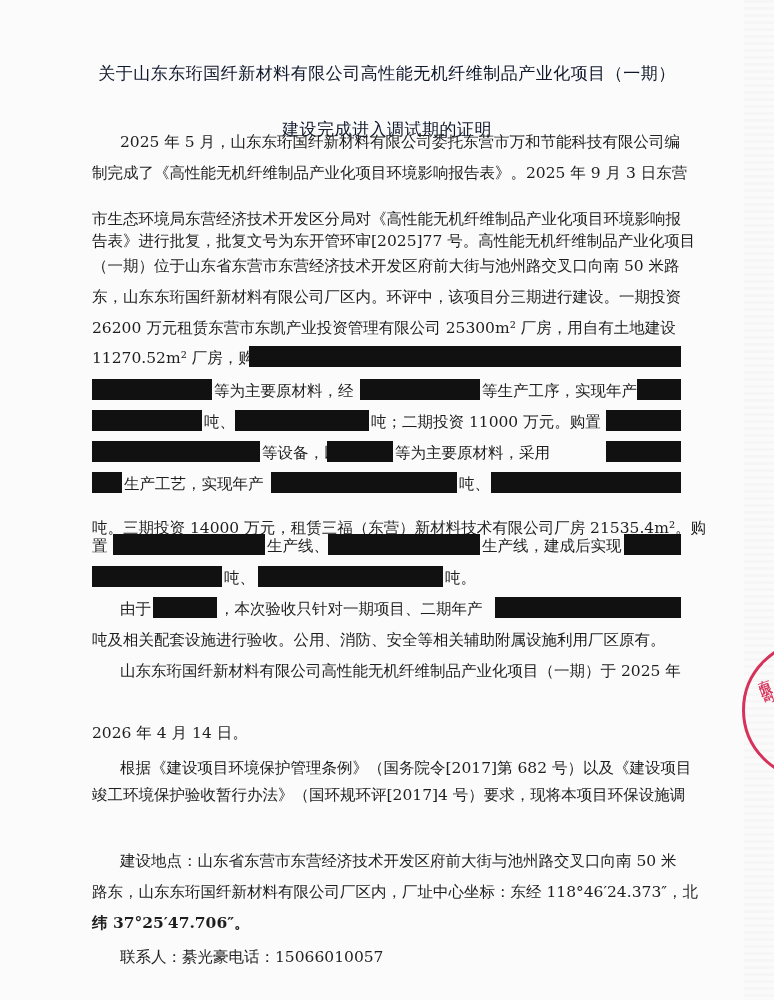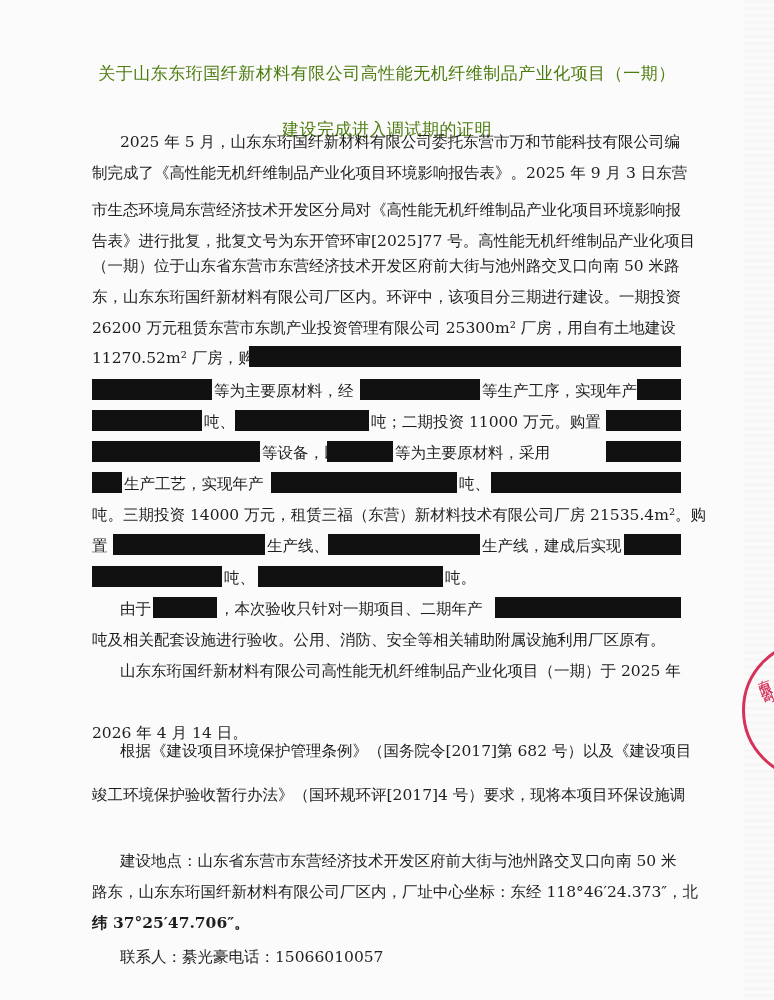--- a/index.html
+++ b/index.html
@@ -11,21 +11,21 @@
     position:relative;
   }
   .page { position:absolute; left:0; top:0; width:774px; height:1000px; }
   .edge-noise {
     position:absolute; right:0; top:0; width:30px; height:1000px;
     background:repeating-linear-gradient(180deg,#f3f3f3 0 3px,#fafafa 3px 7px);
     opacity:0.6;
   }
   .title {
     position:absolute; left:0; width:774px; text-align:center;
-    font-size:17px; letter-spacing:0.5px; color:#4d7c0f;
+    font-size:17px; letter-spacing:0.5px; color:#0f172a;
   }
   .t1 { top:62px; }
   .t2 { top:118px; }
   .line {
     position:absolute; left:92px; width:590px; font-size:15.5px;
     white-space:nowrap; line-height:22px; color:#1e1e1e;
   }
   .line.indent { left:120px; }
   .abs-redact { position:absolute; background:#111; height:21px; }
   .seal {
@@ -42,21 +42,21 @@
 <body>
 
 <div class="page">
   <div class="edge-noise"></div>
 
   <div class="title t1">关于山东东珩国纤新材料有限公司高性能无机纤维制品产业化项目（一期）</div>
   <div class="title t2">建设完成进入调试期的证明</div>
 
   <div class="line indent" style="top:131px;">2025 年 5 月，山东东珩国纤新材料有限公司委托东营市万和节能科技有限公司编</div>
   <div class="line" style="top:162px;">制完成了《高性能无机纤维制品产业化项目环境影响报告表》。2025 年 9 月 3 日东营</div>
-  <div class="line" style="top:199px;">市生态环境局东营经济技术开发区分局对《高性能无机纤维制品产业化项目环境影响报</div>
+  <div class="line" style="top:208px;">市生态环境局东营经济技术开发区分局对《高性能无机纤维制品产业化项目环境影响报</div>
   <div class="line" style="top:230px;">告表》进行批复，批复文号为东开管环审[2025]77 号。高性能无机纤维制品产业化项目</div>
   <div class="line" style="top:255px;">（一期）位于山东省东营市东营经济技术开发区府前大街与池州路交叉口向南 50 米路</div>
   <div class="line" style="top:286px;">东，山东东珩国纤新材料有限公司厂区内。环评中，该项目分三期进行建设。一期投资</div>
   <div class="line" style="top:317px;">26200 万元租赁东营市东凯产业投资管理有限公司 25300m² 厂房，用自有土地建设</div>
 
   <div class="line" style="top:347px;">
     <span>11270.52m² 厂房，购置</span>
   </div>
   <div class="abs-redact" style="left:249px; top:346px; width:432px;"></div>
 
@@ -77,21 +77,21 @@
   <div class="abs-redact" style="left:327px; top:441px; width:66px;"></div>
   <div class="line" style="top:442px; left:395px;">等为主要原材料，采用</div>
   <div class="abs-redact" style="left:606px; top:441px; width:75px;"></div>
 
   <div class="abs-redact" style="left:92px; top:472px; width:30px;"></div>
   <div class="line" style="top:473px; left:124px;">生产工艺，实现年产</div>
   <div class="abs-redact" style="left:271px; top:472px; width:186px;"></div>
   <div class="line" style="top:473px; left:459px;">吨、</div>
   <div class="abs-redact" style="left:491px; top:472px; width:190px;"></div>
 
-  <div class="line" style="top:504px;">吨。三期投资 14000 万元，租赁三福（东营）新材料技术有限公司厂房 21535.4m²。购</div>
+  <div class="line" style="top:517px;">吨。三期投资 14000 万元，租赁三福（东营）新材料技术有限公司厂房 21535.4m²。购</div>
 
   <div class="line" style="top:535px;">置</div>
   <div class="abs-redact" style="left:113px; top:534px; width:152px;"></div>
   <div class="line" style="top:535px; left:267px;">生产线、</div>
   <div class="abs-redact" style="left:328px; top:534px; width:152px;"></div>
   <div class="line" style="top:535px; left:482px;">生产线，建成后实现</div>
   <div class="abs-redact" style="left:624px; top:534px; width:57px;"></div>
 
   <div class="abs-redact" style="left:92px; top:566px; width:130px;"></div>
   <div class="line" style="top:567px; left:224px;">吨、</div>
@@ -100,21 +100,21 @@
 
   <div class="line indent" style="top:598px;">由于</div>
   <div class="abs-redact" style="left:153px; top:597px; width:64px;"></div>
   <div class="line" style="top:598px; left:219px;">，本次验收只针对一期项目、二期年产</div>
   <div class="abs-redact" style="left:495px; top:597px; width:186px;"></div>
   <div class="line" style="top:629px;">吨及相关配套设施进行验收。公用、消防、安全等相关辅助附属设施利用厂区原有。</div>
 
   <div class="line indent" style="top:660px;">山东东珩国纤新材料有限公司高性能无机纤维制品产业化项目（一期）于 2025 年</div>
   <div class="line" style="top:722px;">2026 年 4 月 14 日。</div>
 
-  <div class="line indent" style="top:740px;">根据《建设项目环境保护管理条例》（国务院令[2017]第 682 号）以及《建设项目</div>
+  <div class="line indent" style="top:757px;">根据《建设项目环境保护管理条例》（国务院令[2017]第 682 号）以及《建设项目</div>
   <div class="line" style="top:784px;">竣工环境保护验收暂行办法》（国环规环评[2017]4 号）要求，现将本项目环保设施调</div>
 
   <div class="line indent" style="top:850px;">建设地点：山东省东营市东营经济技术开发区府前大街与池州路交叉口向南 50 米</div>
   <div class="line" style="top:881px;">路东，山东东珩国纤新材料有限公司厂区内，厂址中心坐标：东经 118°46′24.373″，北</div>
   <div class="line" style="top:912px;font-weight:bold;">纬 37°25′47.706″。</div>
 
   <div class="line indent" style="top:946px;">联系人：綦光豪电话：15066010057</div>
 
   <div class="seal"></div>
   <div class="seal-text">有限公司</div>

